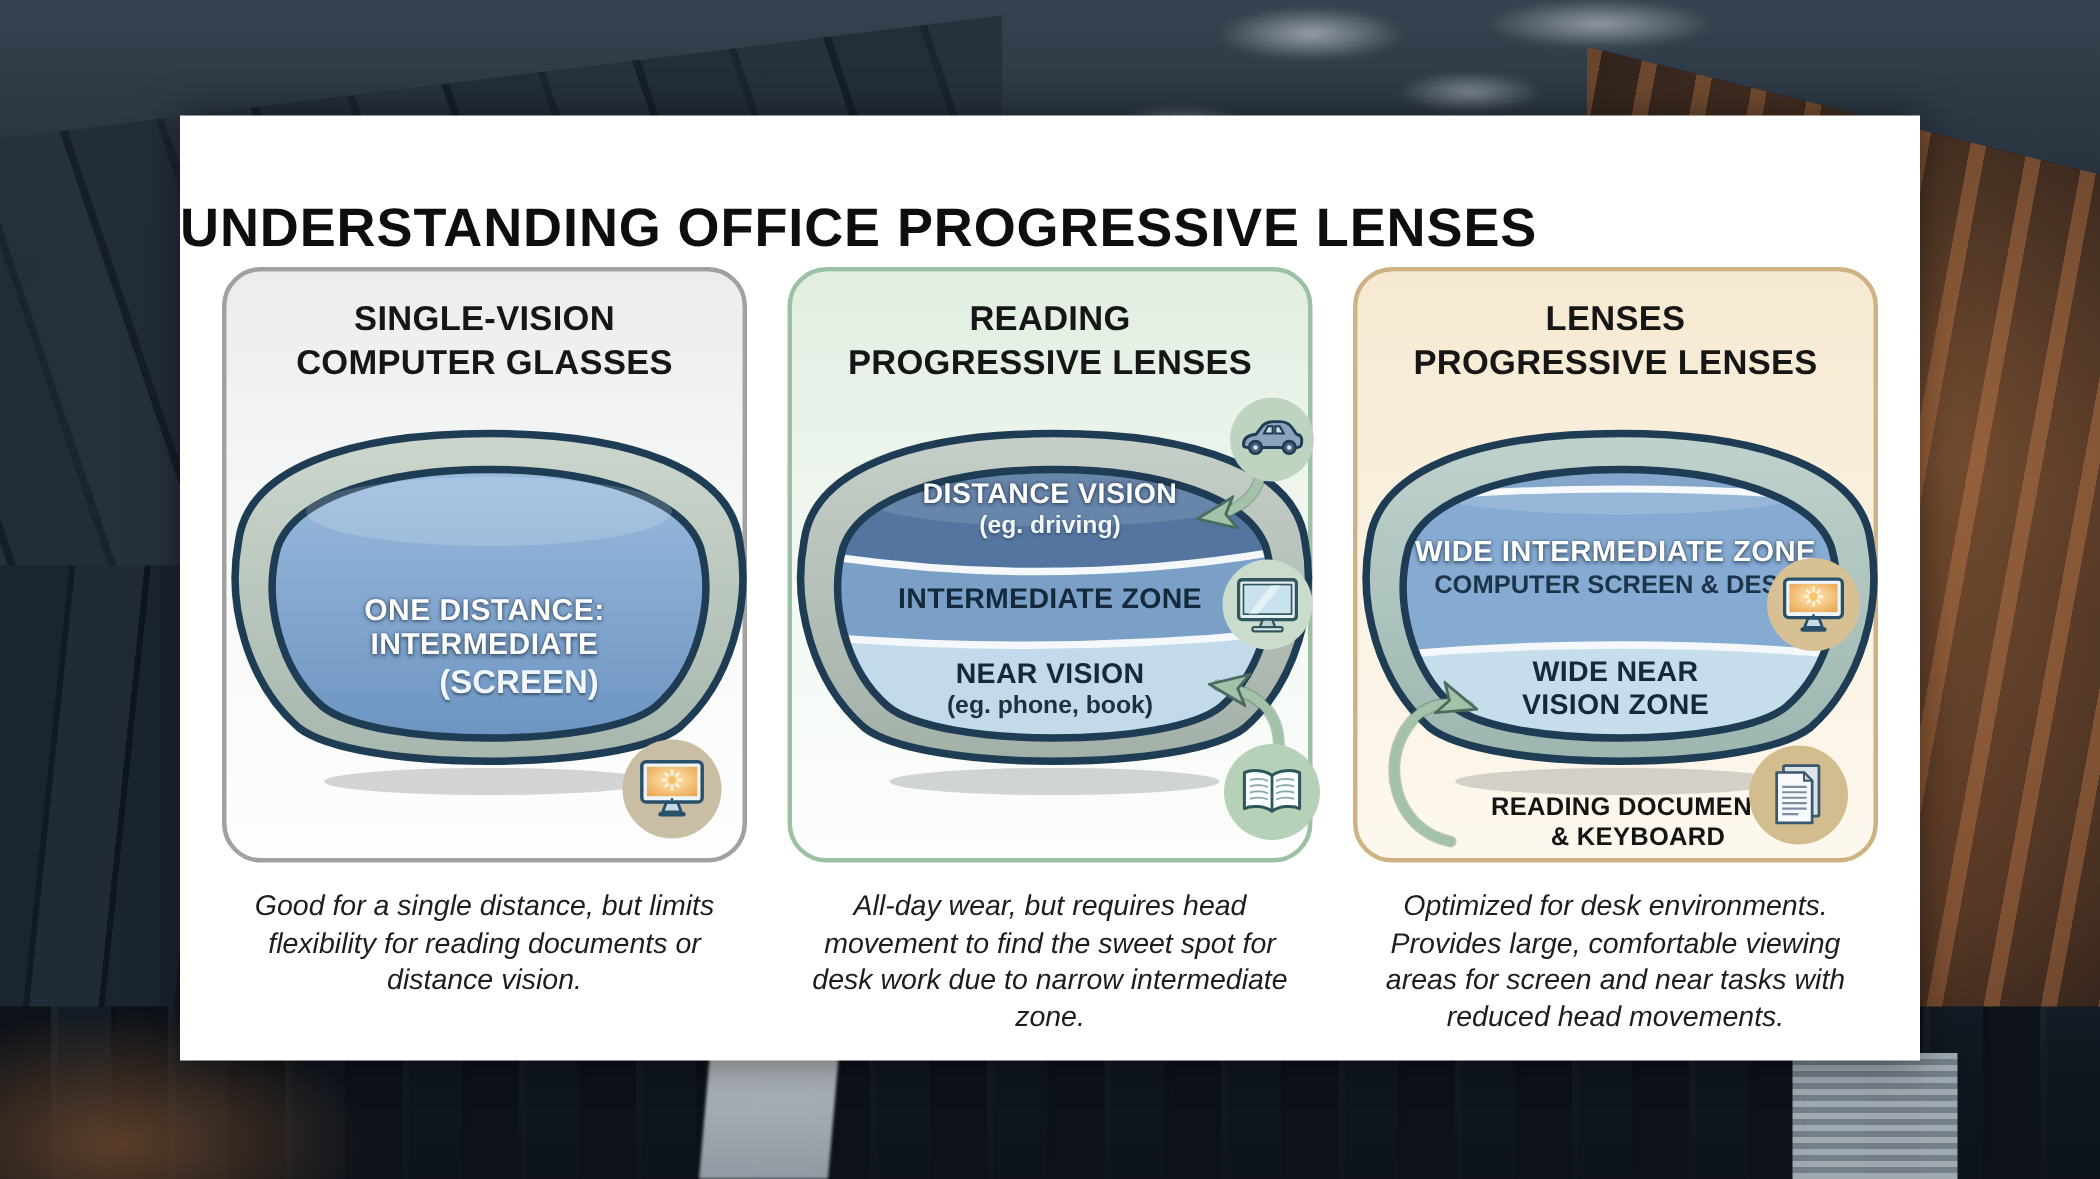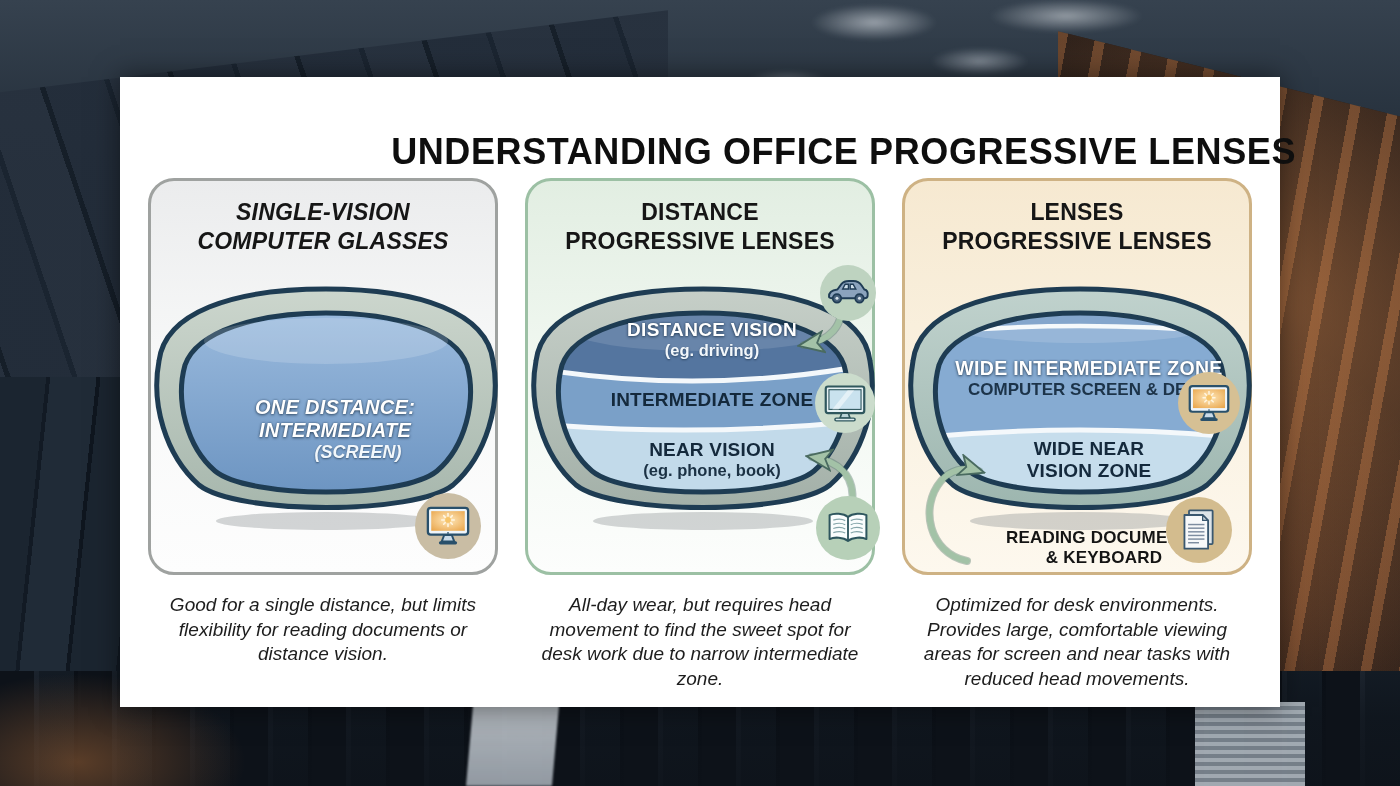--- a/index.html
+++ b/index.html
@@ -35,37 +35,37 @@
   .bg-strip-light{position:absolute;bottom:0;left:470px;width:86px;height:92px;transform:skewX(-5deg);
     background:linear-gradient(180deg,#d3d9de,#a9b1ba);opacity:.85;filter:blur(1px);}
   .bg-strip-light2{position:absolute;bottom:0;left:1195px;width:110px;height:84px;
     background:repeating-linear-gradient(0deg,#c5ced6 0 4px,#8f9aa4 4px 8px);opacity:.8;filter:blur(.5px);}
   .bg-glow-bl{position:absolute;bottom:0;left:0;width:260px;height:120px;
     background:radial-gradient(ellipse at 30% 80%,rgba(205,125,62,.4),transparent 65%);}
 
   
   .card{position:absolute;left:120px;top:77px;width:1160px;height:630px;background:#ffffff;
     box-shadow:0 0 26px rgba(0,0,0,.5);}
-  .title{position:absolute;top:30px;left:16px;width:100%;text-align:right;
+  .title{position:absolute;top:30px;left:0;width:100%;text-align:left;
     font-size:36px;font-weight:800;letter-spacing:.6px;color:#0e0e0e;}
 
   .panels-row{position:absolute;top:101px;left:0;width:100%;display:flex;justify-content:center;gap:27px;}
   .panel{position:relative;width:350px;height:397px;border-radius:26px;box-sizing:border-box;}
-  .panel-1{border:3px solid #9fa2a0;background:linear-gradient(180deg,#ebeced 0%,#f7f8f8 45%,#fdfdfd 100%);font-style:italic;}
+  .panel-1{border:3px solid #9fa2a0;background:linear-gradient(180deg,#ebeced 0%,#f7f8f8 45%,#fdfdfd 100%);}
   .panel-2{border:3px solid #9cc0a4;background:linear-gradient(180deg,#e2eee2 0%,#f3f9f3 55%,#fcfdfc 100%);}
   .panel-3{border:3px solid #ceb284;background:linear-gradient(180deg,#f6e9d1 0%,#faf1e0 50%,#fdf8ee 100%);}
 
   .panel h2{margin:17px 8px 0;text-align:center;font-size:23px;font-weight:800;
     line-height:1.24;color:#161616;letter-spacing:.2px;}
   .panel h2 span{display:block;}
 
   .glasses{position:absolute;top:88px;left:0;width:350px;height:300px;}
 
   
-  .zl{position:absolute;left:12px;width:100%;text-align:center;pointer-events:none;}
+  .zl{position:absolute;left:0;width:100%;text-align:center;pointer-events:none;}
   .zl span{display:block;}
   .white-bold{font-size:19px;font-weight:800;color:#ffffff;letter-spacing:.3px;
     text-shadow:0 1px 3px rgba(15,35,55,.65),0 0 2px rgba(15,35,55,.45);}
   .white-sub{font-size:16.5px;font-weight:600;color:#f2f7fb;
     text-shadow:0 1px 2px rgba(15,35,55,.6);}
   .dark-bold{font-size:19px;font-weight:800;color:#14293c;letter-spacing:.2px;}
   .dark-sub{font-size:16.5px;font-weight:600;color:#1b3144;}
   .anno-bold{font-size:17px;font-weight:800;color:#141414;letter-spacing:.2px;}
 
   
@@ -115,21 +115,21 @@
           </defs>
           <ellipse cx="175" cy="252" rx="110" ry="9" fill="#85898d" opacity="0.35"></ellipse>
           <path d="M8,92 C14,44 80,20 175,20 C270,20 336,44 342,92 C350,134 336,186 302,216 C264,246 86,246 48,216 C14,186 0,134 8,92 Z" fill="url(#p1-frame)" stroke="#1e3c53" stroke-width="5" stroke-linejoin="round"></path>
           <path d="M34,96 C46,62 106,44 175,44 C244,44 304,62 316,96 C326,132 314,178 286,202 C252,230 98,230 64,202 C36,178 24,132 34,96 Z" fill="url(#p1-lens)" stroke="#1e3c53" stroke-width="5" stroke-linejoin="round"></path>
           <ellipse cx="175" cy="72" rx="122" ry="23" fill="#ffffff" opacity="0.17"></ellipse>
         </svg>
 
         <div class="zl" style="top:186px;margin-top:29px;">
           <span class="white-bold" style="font-size:20px;">ONE DISTANCE:</span>
           <span class="white-bold" style="font-size:20px;">INTERMEDIATE</span>
-          <span class="white-sub" style="font-size:18px;font-weight:700;padding-left:46px;">(SCREEN)</span>
+          <span class="white-sub" style="font-size:22px;font-weight:700;padding-left:46px;">(SCREEN)</span>
         </div>
 
         <div class="icircle" style="left:264px;top:312px;width:66px;height:66px;background:#c9bda4;">
           <svg width="46" height="44" viewBox="0 0 48 44">
             <defs>
               <radialGradient id="p1-sun" cx="0.5" cy="0.45" r="0.7">
                 <stop offset="0" stop-color="#ffe9bd"></stop>
                   <stop offset="1" stop-color="#e9a64c"></stop>
               </radialGradient>
             </defs>
@@ -148,21 +148,21 @@
             <circle cx="24" cy="15.7" r="3" fill="#f6c46a"></circle>
             <circle cx="24" cy="29.2" r="0.9" fill="#29506b"></circle>
             <path d="M20,31.5 L28,31.5 L30.5,38 L17.5,38 Z" fill="#cadbe8" stroke="#29506b" stroke-width="2"></path>
             <rect x="14.5" y="38" width="19" height="3.2" rx="1.6" fill="#29506b"></rect>
           </svg>
         </div>
       </section>
 
       <section class="panel panel-2">
         <h2>
-          <span>DISTANCE</span>
+          <span>READING</span>
           <span>PROGRESSIVE LENSES</span>
         </h2>
 
         <svg class="glasses" viewBox="0 0 350 300" xmlns="http://www.w3.org/2000/svg">
           <defs>
             <linearGradient id="p2-frame" x1="0" y1="0" x2="0" y2="1">
               <stop offset="0" stop-color="#c6cfc8"></stop>
                 <stop offset="1" stop-color="#a3b0a8"></stop>
             </linearGradient>
             <clipPath id="p2-clip">

